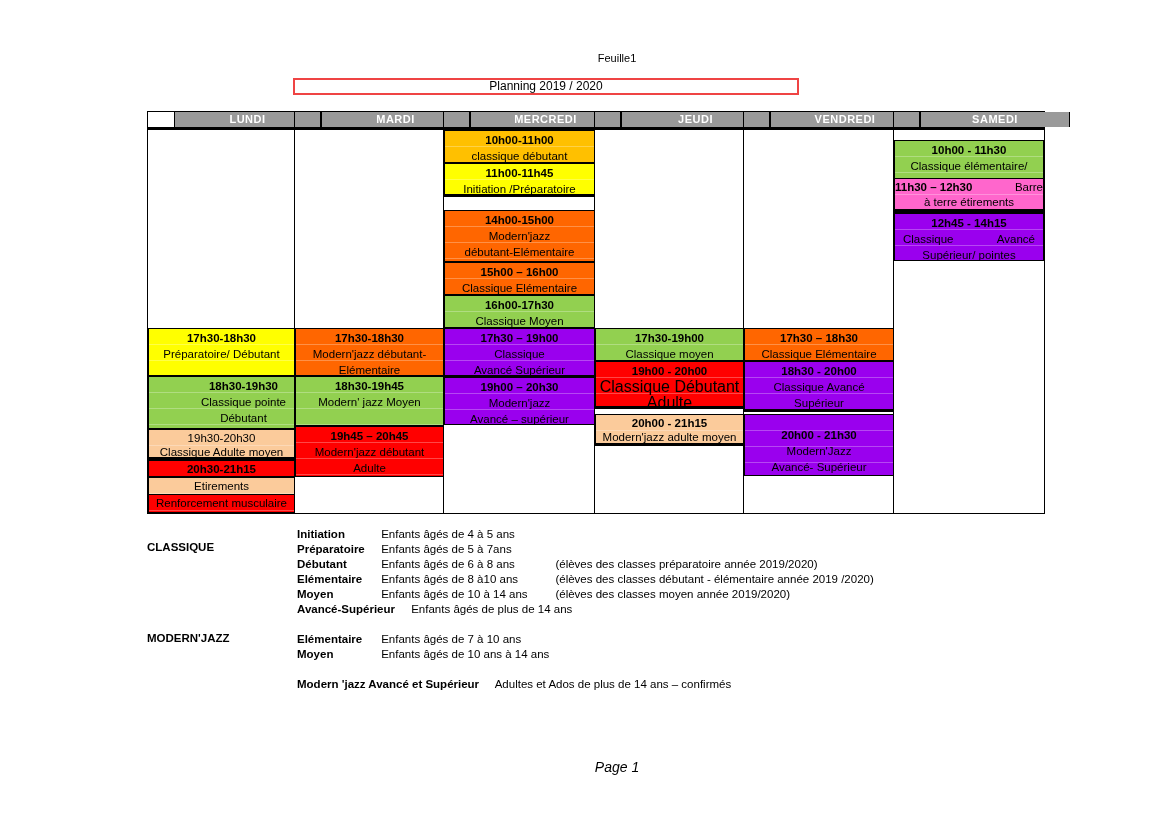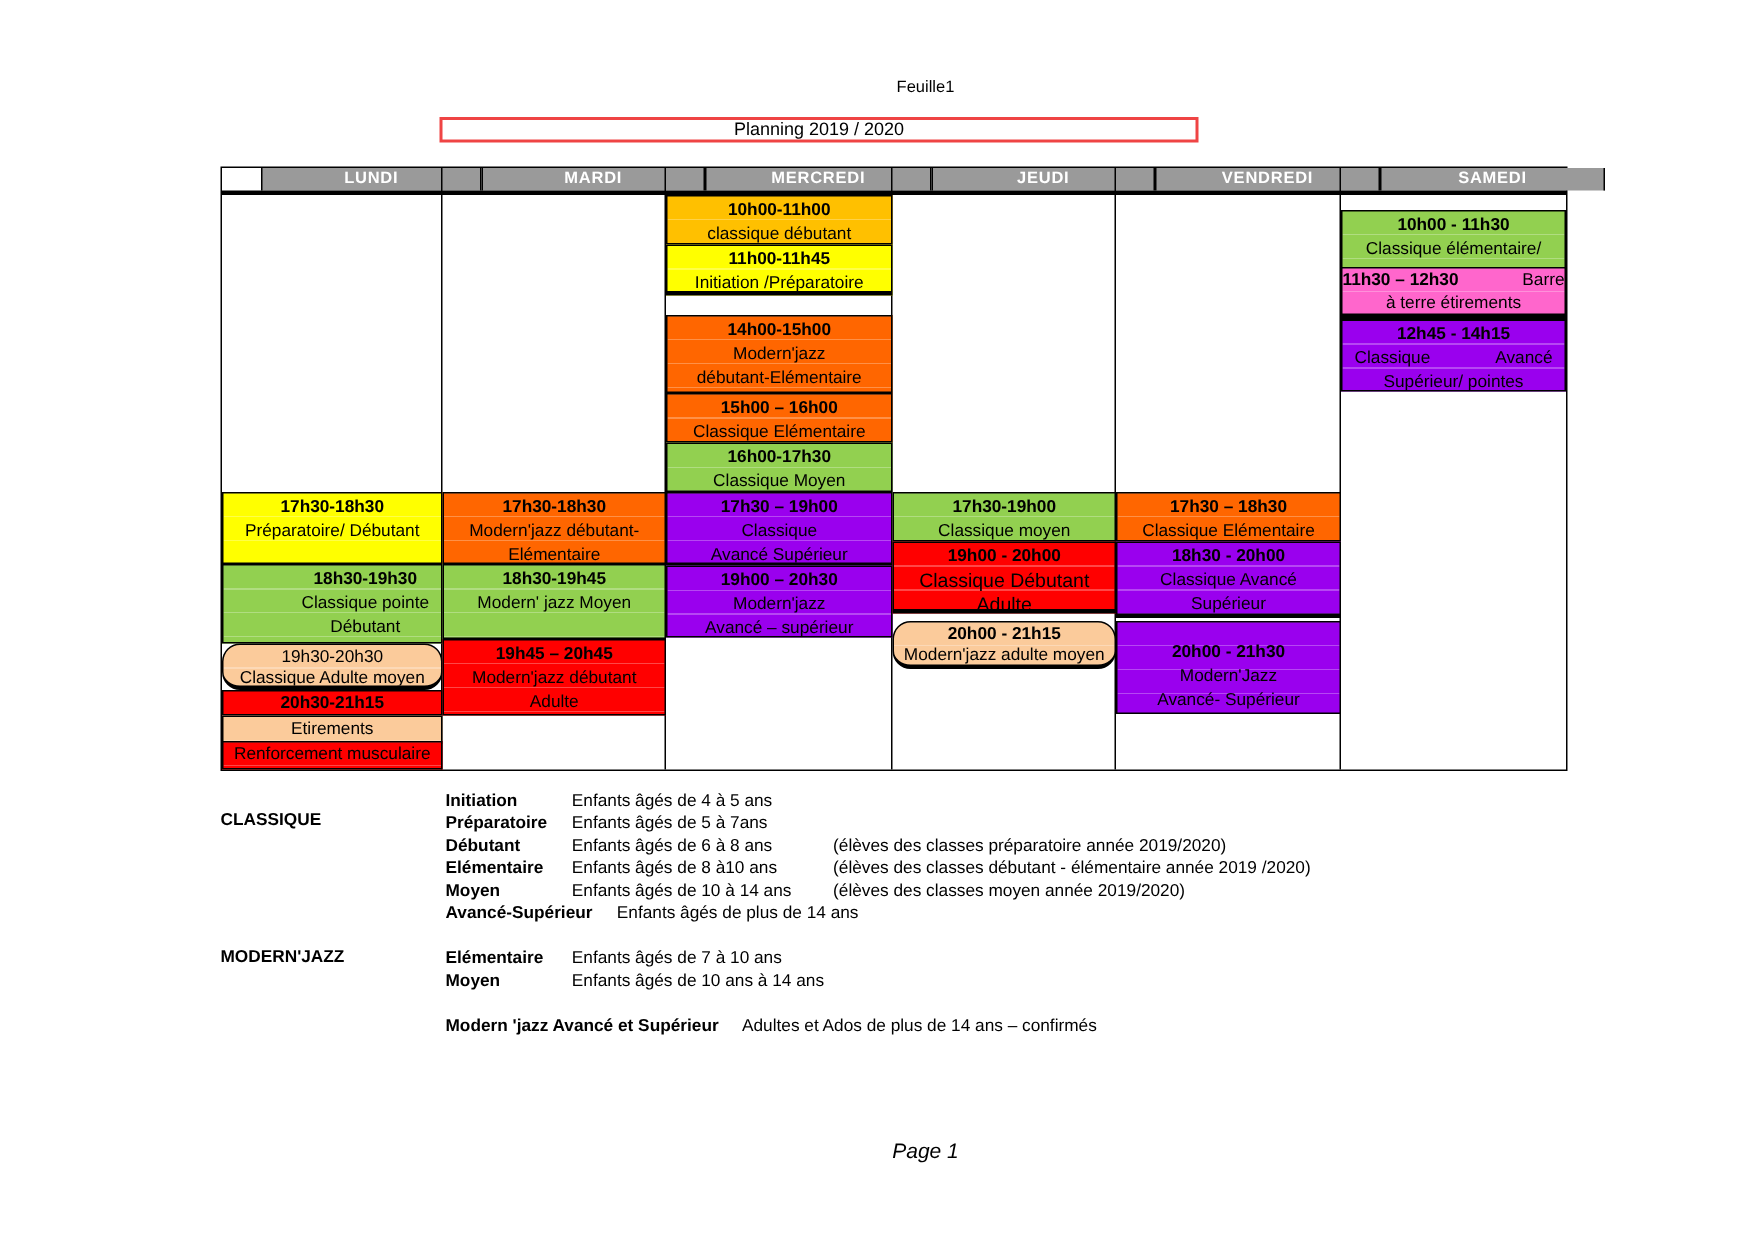--- a/index.html
+++ b/index.html
@@ -14,21 +14,21 @@
   .hcell{top:0;height:15px;box-sizing:border-box;border-left:1px solid #000;border-right:1px solid #000;
          color:#fff;font-weight:bold;font-size:11px;line-height:15px;text-align:center;letter-spacing:.5px;margin-left:26px;}
   #hsep{top:15px;left:0;width:896px;height:3px;background:#000;}
   .vline{top:0;height:401px;width:1px;background:#000;}
   .cell{position:absolute;box-sizing:border-box;border:1px solid #000;text-align:center;
         font-size:11.5px;line-height:16px;padding-top:1px;overflow:hidden;
         background-image:repeating-linear-gradient(to bottom,rgba(255,255,255,0) 0px,rgba(255,255,255,0) 15px,rgba(255,255,255,.28) 15px,rgba(255,255,255,.28) 16px);}
   .cell .time{font-weight:bold;}
   .cell .line{font-weight:normal;}
   .thickB{border-bottom-width:3px;}
-  .tight{line-height:14px;padding-top:1px;border-radius:12px;}
+  .tight{line-height:14px;padding-top:1px;}
   .single{line-height:15px;padding-top:1px;}
   .flexline{display:flex;justify-content:space-between;padding:0 0;}
   .flexline.inpad{padding:0 8px;}
   
   .lhead{font-weight:bold;font-size:11.5px;}
   .lgroup{font-size:11.5px;}
   .lrow{height:15px;line-height:15px;white-space:nowrap;}
   .lspacer{height:15px;}
   .lterm{display:inline-block;width:81px;font-weight:bold;}
   .lterm.wide{width:auto;margin-right:13px;}
@@ -131,21 +131,21 @@
       <div class="line">Modern'jazz</div>
       <div class="line">Avancé – supérieur</div>
     </div>
 
     <div class="cell" style="left: 447px; top: 216px; width: 149px; height: 33px; background-color: rgb(146, 208, 80);">
       <div class="time">17h30-19h00</div>
       <div class="line">Classique moyen</div>
     </div>
     <div class="cell thickB" style="left: 447px; top: 249px; width: 149px; height: 48px; background-color: rgb(255, 0, 0);">
       <div class="time">19h00 - 20h00</div>
-      <div class="line" style="font-size:13px">Classique  Débutant Adulte</div>
+      <div class="line" style="font-size:16px">Classique  Débutant Adulte</div>
     </div>
     <div class="cell tight thickB" style="left: 447px; top: 302px; width: 149px; height: 32px; background-color: rgb(251, 203, 155);">
       <div class="time">20h00 - 21h15</div>
       <div class="line">Modern'jazz adulte moyen</div>
     </div>
 
     <div class="cell" style="left: 596px; top: 216px; width: 150px; height: 33px; background-color: rgb(255, 102, 0);">
       <div class="time">17h30 – 18h30</div>
       <div class="line">Classique Elémentaire</div>
     </div>

